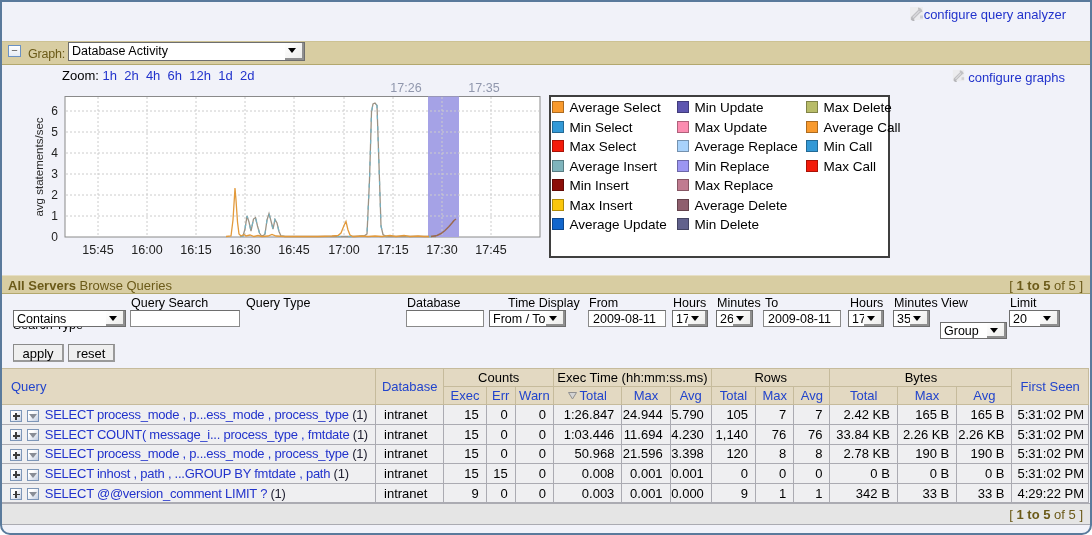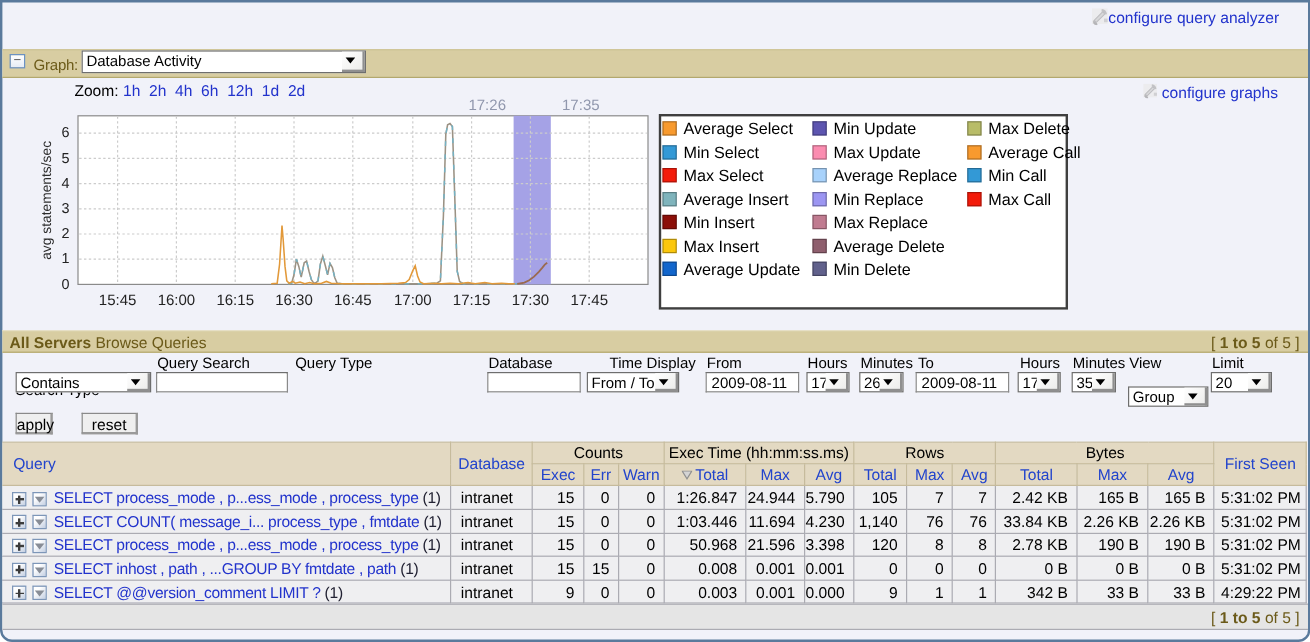--- a/index.html
+++ b/index.html
@@ -269,21 +269,21 @@
   <div class="sel" style="left:940px; top:322px; width:67px;">
         <span class="txt">Group</span>
         <span class="btn"></span>
       </div>
   <div class="flabel" style="left:1010px; top:296px;">Limit</div>
   <div class="sel" style="left:1009px; top:310px; width:51px;">
         <span class="txt">20</span>
         <span class="btn"></span>
       </div>
 
-  <div class="btn2" style="left:13px; top:344px; width:31px;">apply</div>
+  <div class="btn2" style="left:13px; top:344px; width:51px;">apply</div>
   <div class="btn2" style="left:68px; top:344px; width:47px;">reset</div>
 
   <table class="qt" id="qtable">
     <colgroup>
       <col style="width:373px">
           <col style="width:68px">
           <col style="width:42px">
           <col style="width:29px">
           <col style="width:38px">
       <col style="width:68px">

